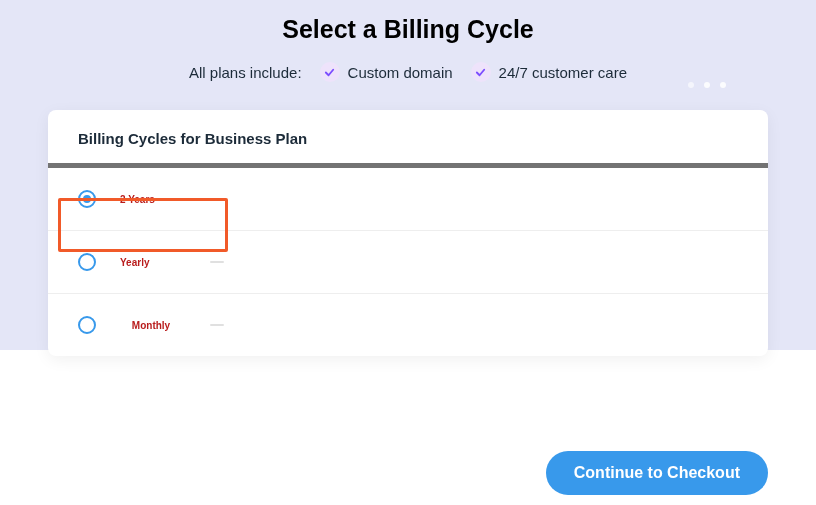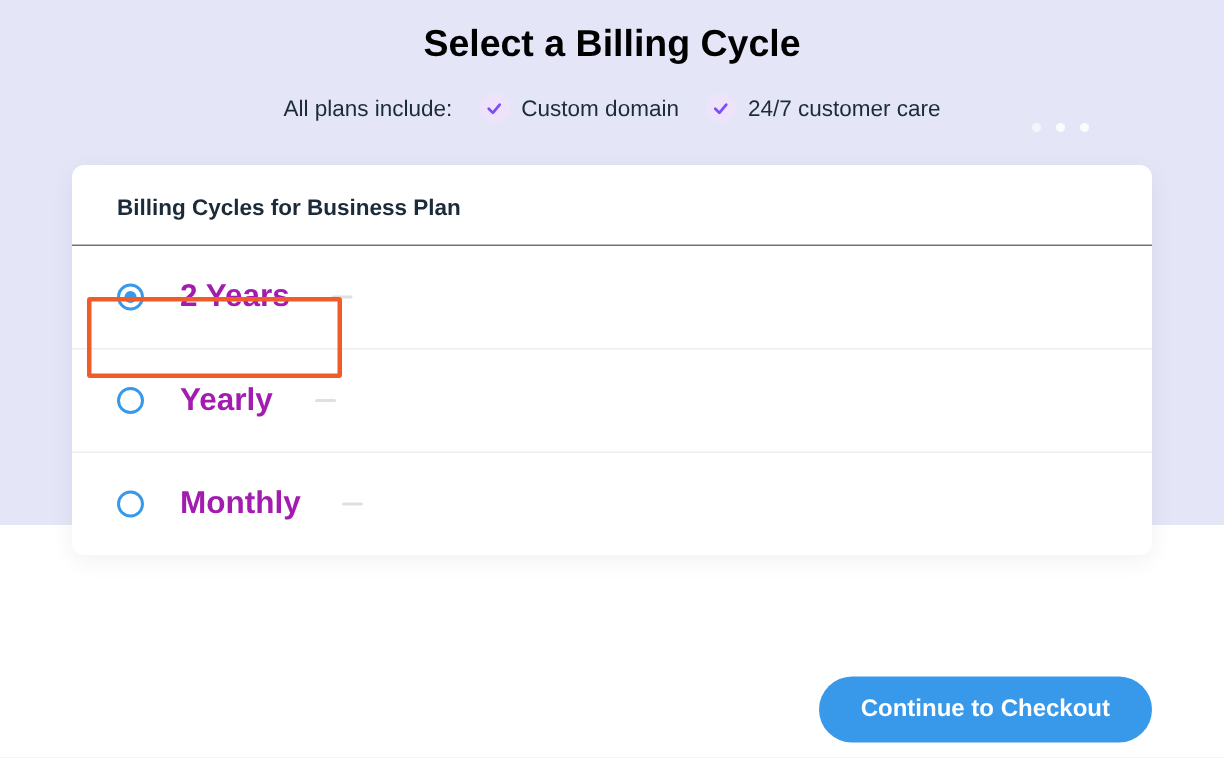--- a/index.html
+++ b/index.html
@@ -59,21 +59,21 @@
     border-radius: 8px;
     box-shadow: 0 4px 16px rgba(0,0,0,0.06);
     margin: 0 48px;
     overflow: hidden;
   }
   .card-header {
     padding: 20px 30px 16px 30px;
     font-size: 15px;
     font-weight: 600;
     color: #1c2b39;
-    border-bottom: 1px solid #737373;
+    border-bottom: 5px solid #737373;
   }
   .option {
     display: flex;
     align-items: center;
     padding: 22px 30px;
     border-bottom: 1px solid #eee;
     cursor: pointer;
   }
   .option:last-child { border-bottom: none; text-align: center; }
   .radio {
@@ -88,23 +88,23 @@
     flex-shrink: 0;
   }
   .radio.selected::after {
     content: "";
     width: 8px;
     height: 8px;
     background: #3899eb;
     border-radius: 50%;
   }
   .opt-label {
-    font-size: 21px;
+    font-size: 10px;
     font-weight: 600;
-    color: #a21caf;
+    color: #b91c1c;
     margin-right: 28px;
     min-width: 62px;
   }
   .placeholder-dash {
     width: 14px;
     height: 2px;
     background: #e0e0e0;
     border-radius: 1px;
   }
   .highlight-box {

